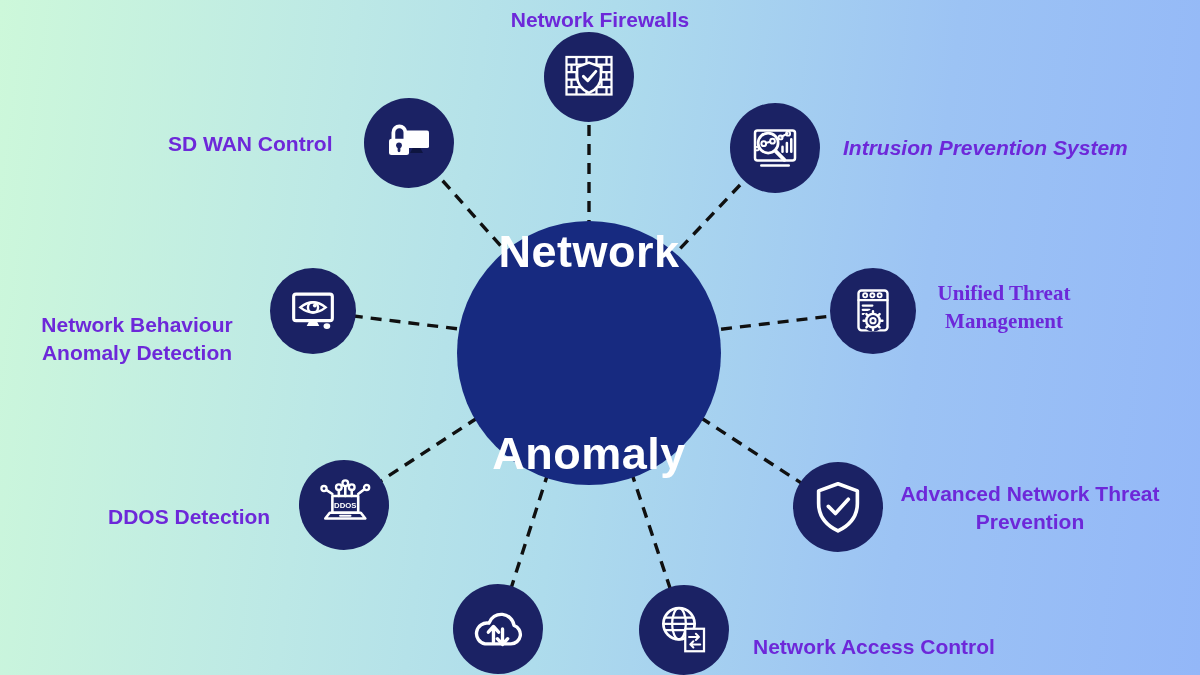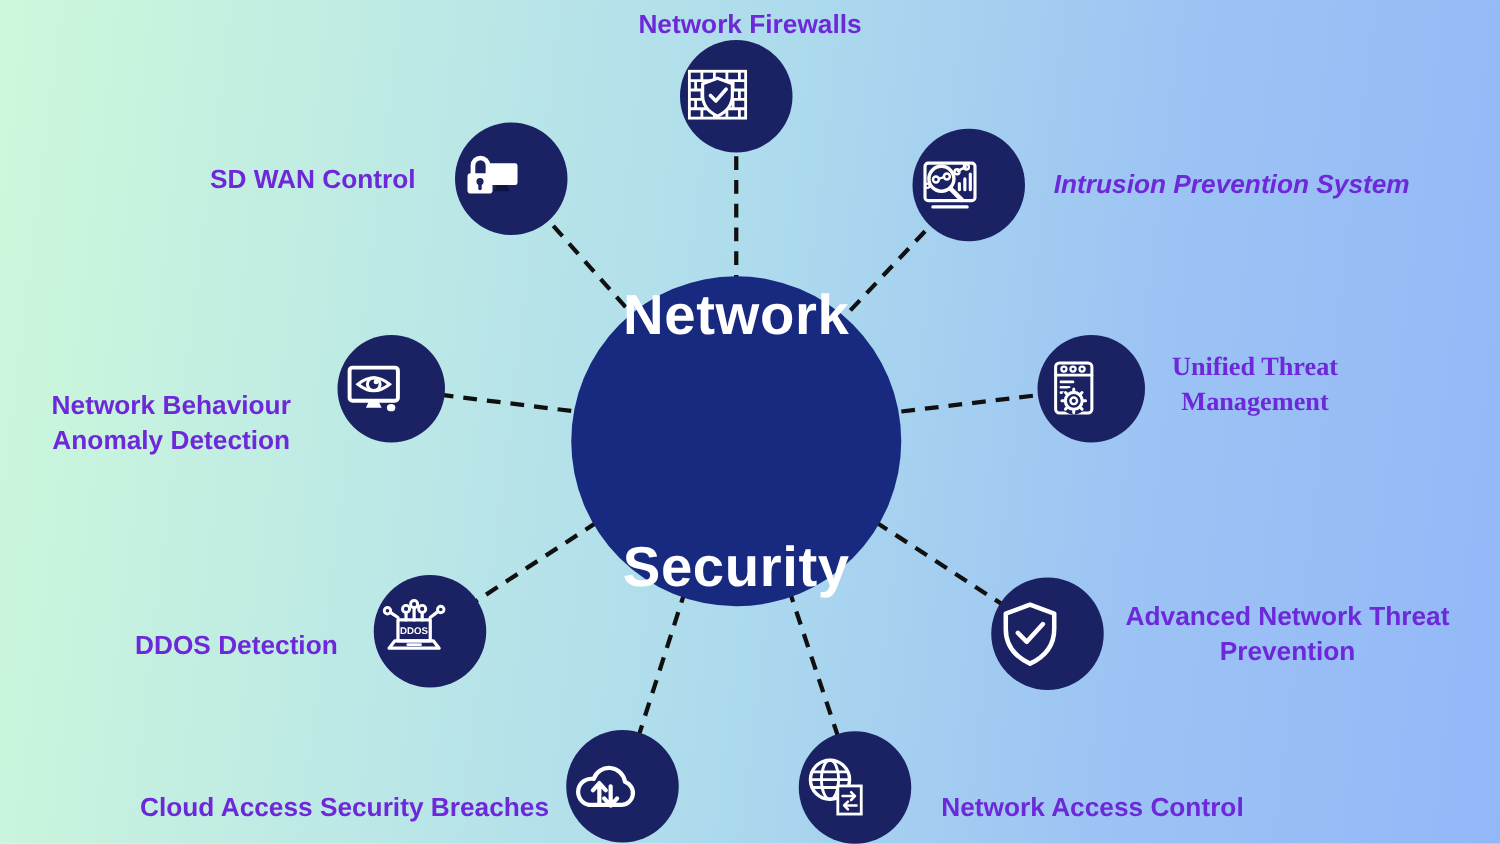--- a/index.html
+++ b/index.html
@@ -13,21 +13,21 @@
   .center-circle{
     position:absolute;left:457px;top:221px;width:264px;height:264px;border-radius:50%;
     z-index:3;display:flex;flex-direction:column;align-items:center;justify-content:space-between;
     background:#172a80;
   }
   .center-circle .ln{
     color:#ffffff;font-size:45px;font-weight:800;letter-spacing:.5px;line-height:1.38;
   }
   .node{
     position:absolute;border-radius:50%;background:#1b2264;z-index:2;
-    display:flex;align-items:center;justify-content:flex-start;
+    display:flex;align-items:center;justify-content:center;
   }
   .node svg{display:block;}
   .lbl{
     position:absolute;z-index:4;color:#6d28d9;font-weight:800;font-size:21px;line-height:1.32;
     white-space:nowrap;
   }
   .lbl.wrap{white-space:normal;text-align:center;}
 </style>
 </head>
 <body>
@@ -43,21 +43,21 @@
       <line x1="589" y1="345" x2="684" y2="630"></line>
       <line x1="589" y1="345" x2="498" y2="629"></line>
       <line x1="589" y1="345" x2="344" y2="505"></line>
       <line x1="589" y1="345" x2="313" y2="311"></line>
       <line x1="589" y1="345" x2="409" y2="143"></line>
     </g>
   </svg>
 
   <div class="center-circle">
     <div class="ln">Network</div>
-    <div class="ln">Security</div>
+    <div class="ln">Anomaly</div>
   </div>
 
   <div class="node" style="left:544px;top:32px;width:90px;height:90px;">
     <svg width="60" height="60" viewBox="0 0 48 48">
       <g stroke="#fff" stroke-width="1.8" fill="none">
         <rect x="6" y="8" width="36" height="30"></rect>
         <path d="M6 14h36 M6 20h36 M6 26h36 M6 32h36"></path>
         <path d="M14 8v6 M22 8v6 M30 8v6 M38 8v6"></path>
         <path d="M10 14v6 M18 14v6 M26 14v6 M34 14v6"></path>
         <path d="M14 20v6 M22 20v6 M30 20v6 M38 20v6"></path>
@@ -136,21 +136,20 @@
 
   <div class="node" style="left:453px;top:584px;width:90px;height:90px;">
     <svg width="62" height="62" viewBox="0 0 48 48">
       <path d="M14 35.5 h20 a7.3 7.3 0 0 0 2.4-14.2 a10 10 0 0 0-19.4-1.8 A7.8 7.8 0 0 0 14 35.5 Z" fill="none" stroke="#fff" stroke-width="2.6" stroke-linecap="round" stroke-linejoin="round"></path>
       <g stroke="#fff" fill="none" stroke-width="2.6" stroke-linecap="round" stroke-linejoin="round">
         <path d="M20.5 34 v-11 M16.5 26.5 l4-4.5 l4 4.5"></path>
         <path d="M27.5 24 v11 M23.5 31.5 l4 4.5 l4-4.5"></path>
       </g>
     </svg>
   </div>
-  <div class="lbl" style="left:112px;top:633px;">Cloud Access Security Breaches</div>
 
   <div class="node" style="left:299px;top:460px;width:90px;height:90px;">
     <svg width="62" height="62" viewBox="0 0 48 48">
       <g stroke="#fff" fill="none" stroke-linecap="round" stroke-linejoin="round">
         <rect x="15" y="17" width="20" height="13" stroke-width="2"></rect>
         <path d="M13 30 h24 l3.5 4.5 h-31 z" stroke-width="2"></path>
         <path d="M21 32.3 h8" stroke-width="1.6"></path>
         <path d="M20 17 v-4.5 M25 17 v-7.5 M30 17 v-4.5 M15 15.5 l-4.5-3 M35 15.5 l4.5-3.5" stroke-width="2"></path>
         <circle cx="20" cy="10.2" r="2.2" stroke-width="1.8"></circle>
         <circle cx="25" cy="7.2" r="2.2" stroke-width="1.8"></circle>

